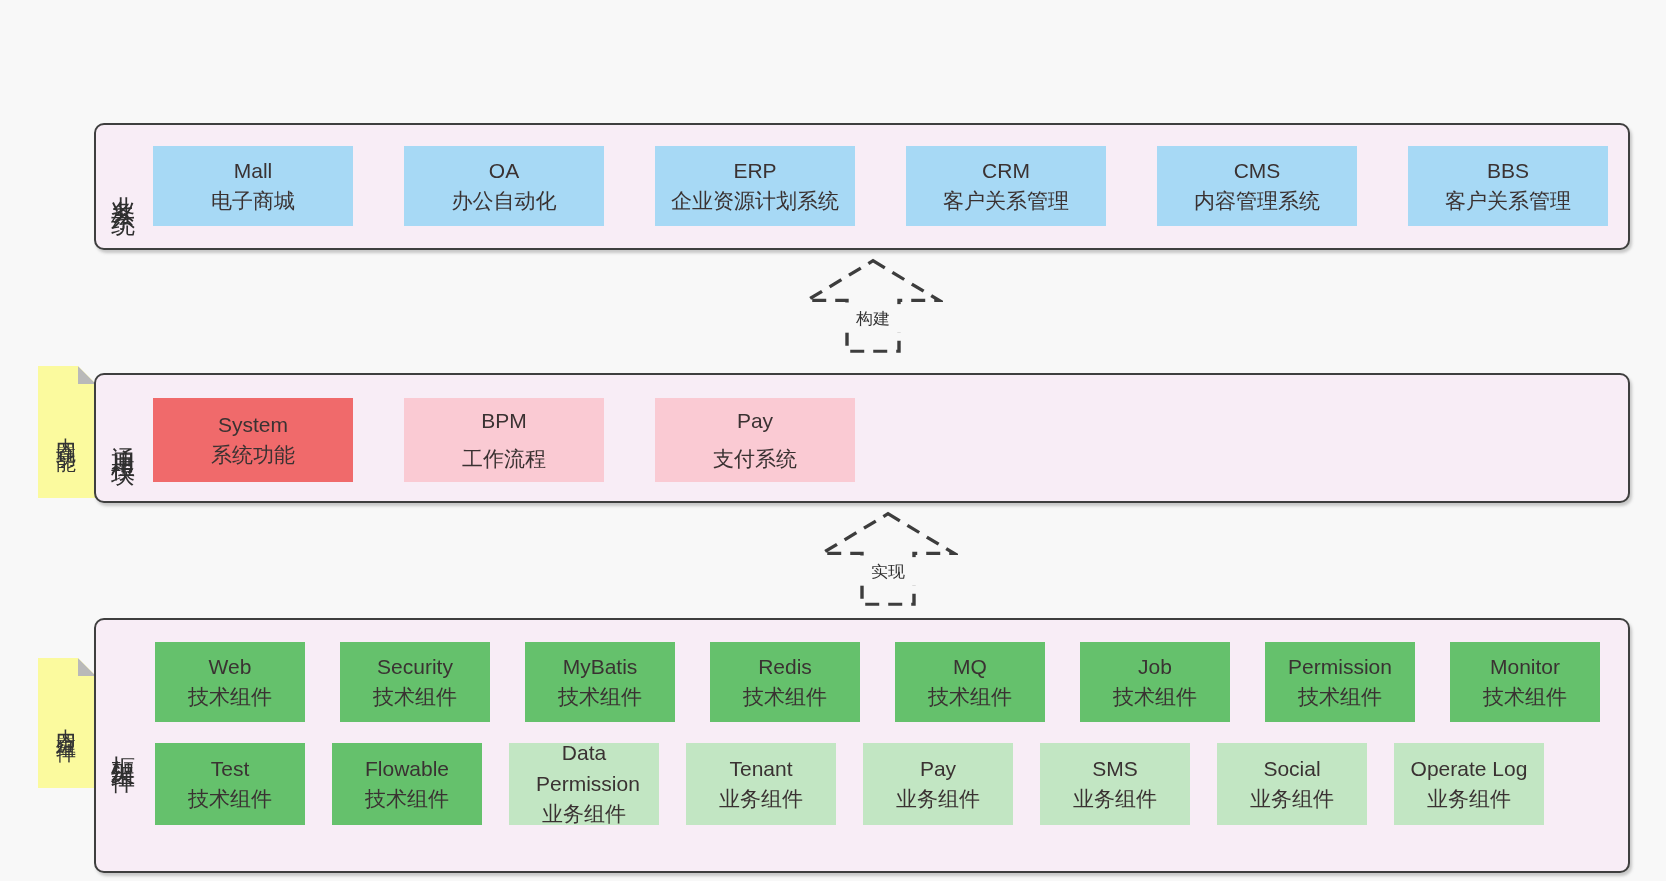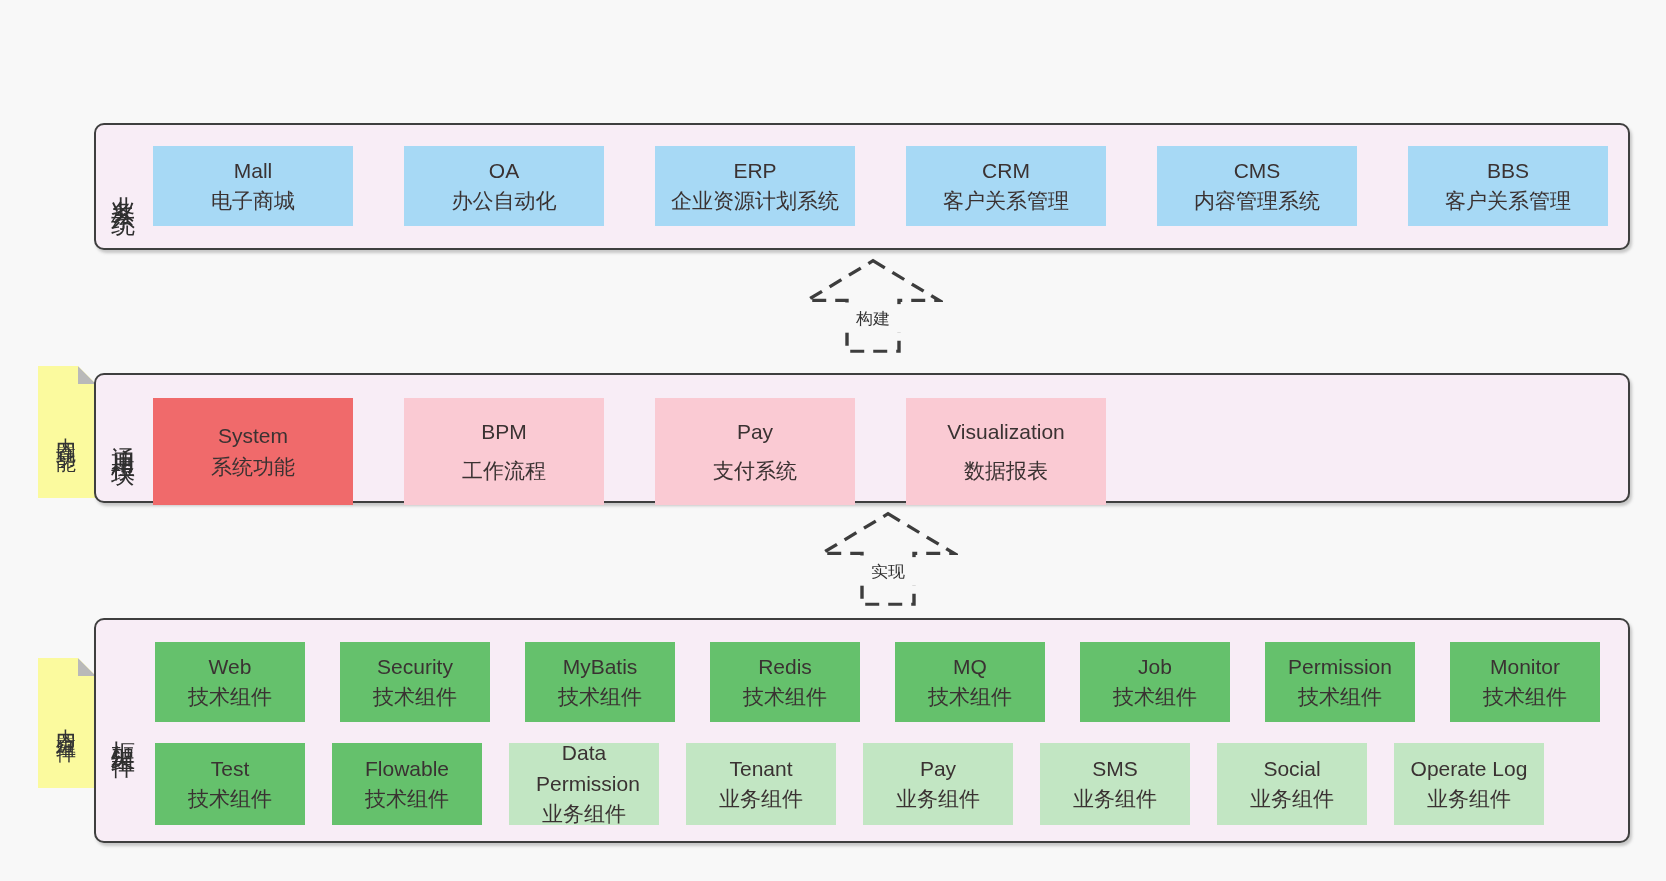--- a/index.html
+++ b/index.html
@@ -8,42 +8,42 @@
 
   
   .band {
     position:absolute; left:94px; width:1536px; box-sizing:border-box;
     background:#f8edf6; border:2px solid #3f3f3f; border-radius:10px;
     box-shadow:2px 3px 3px rgba(110,110,110,0.35);
     z-index:2;
   }
   .band-1 { top:123px; height:127px; }
   .band-2 { top:373px; height:130px; }
-  .band-3 { top:618px; height:225px; }
+  .band-3 { top:618px; height:255px; }
 
   .band-label {
     position:absolute; left:11px; top:50%; transform:translateY(-50%);
     writing-mode:vertical-rl; text-orientation:upright;
     font-size:24px; letter-spacing:5px; color:#2f2f2f; white-space:nowrap;
   }
 
   .row { position:absolute; display:flex; }
   .row-b1 { left:57px; top:21px; gap:51px; }
   .row-b2 { left:57px; top:23px; gap:51px; }
   .row-g1 { left:59px; top:22px; gap:35px; }
   .row-g2 { left:59px; top:123px; gap:27px; }
 
   
   .box {
     display:flex; flex-direction:column; justify-content:center; align-items:center;
     border-radius:0; text-align:center; font-size:21px; line-height:1.45;
     color:#3a3232; box-sizing:border-box; padding:2px 6px;
   }
   .bx-wide  { width:200px; height:80px; }
-  .bx-wide2 { width:200px; height:107px; }
+  .bx-wide2 { width:200px; height:84px; }
   .bx-sm    { width:150px; height:80px; }
   .bx-sm2   { width:150px; height:82px; }
   .blue  { background:#a7d9f5; }
   .red   { background:#f06a6b; }
   .pink  { background:#facad3;gap:8px; }
   .green { background:#65c16c; }
   .green-light { background:#c2e6c3; }
   .name.wrap { display:inline-block; max-width:96px; }
 
   
@@ -129,24 +129,20 @@
         <span class="desc">系统功能</span>
       </div>
       <div class="box bx-wide2 pink">
         <span class="name">BPM</span>
         <span class="desc">工作流程</span>
       </div>
       <div class="box bx-wide2 pink">
         <span class="name">Pay</span>
         <span class="desc">支付系统</span>
       </div>
-      <div class="box bx-wide2 pink">
-        <span class="name">Visualization</span>
-        <span class="desc">数据报表</span>
-      </div>
     </div>
   </section>
 
   <svg class="arrow arrow-2" viewBox="0 0 140 104" preserveAspectRatio="none">
     <path class="arrow-path" d="M70,4 L136,46 L96,46 L96,100 L44,100 L44,46 L4,46 Z"></path>
     <rect class="label-bg" x="42" y="50" width="56" height="30"></rect>
     <text class="arrow-text" x="70" y="71">实现</text>
   </svg>
 
   <section class="band band-3">

